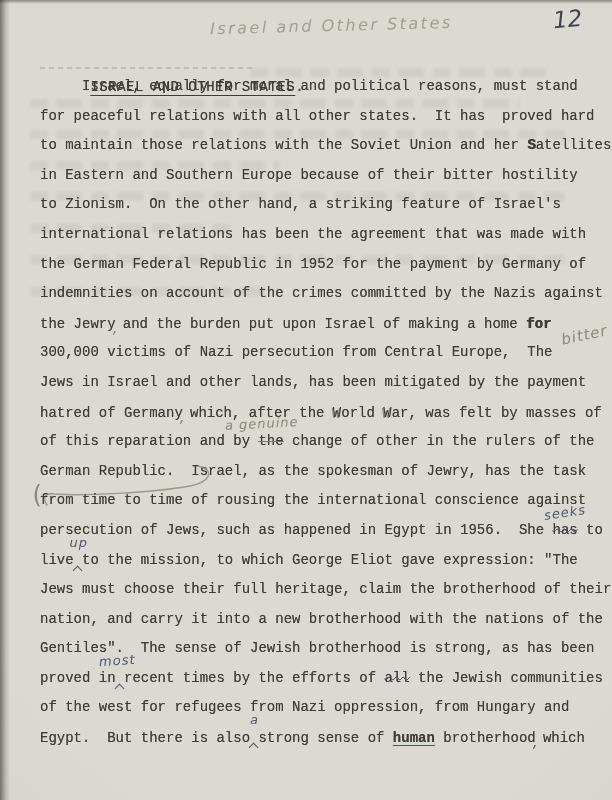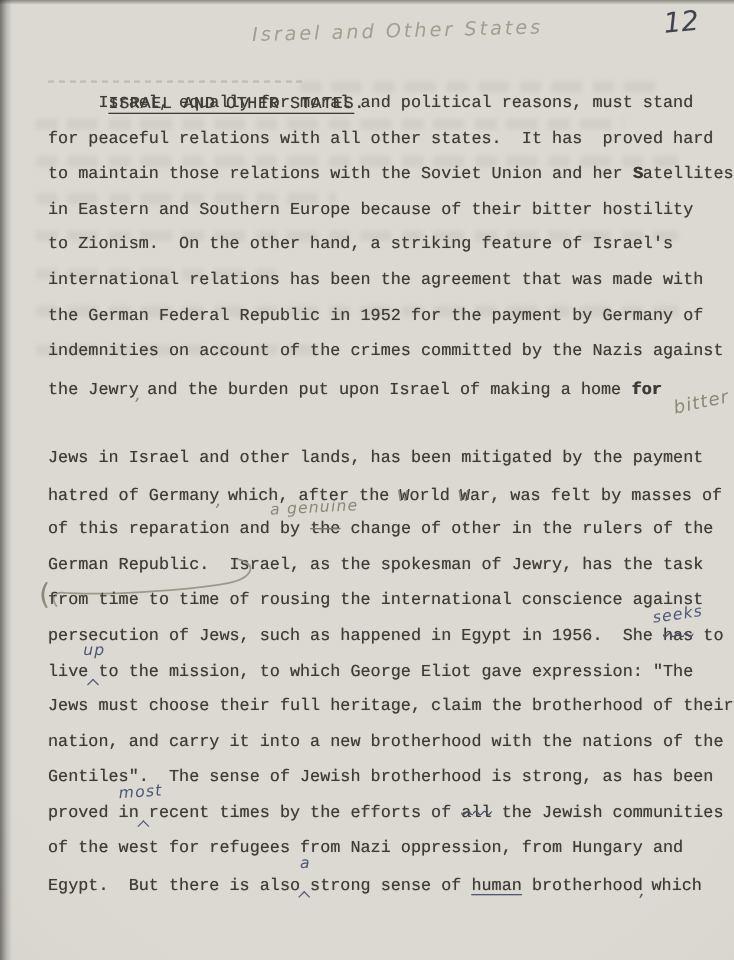--- a/index.html
+++ b/index.html
@@ -30,21 +30,21 @@
   .text-block{position:absolute;top:42px;left:40px;width:586px;color:var(--typed);}
   .line{
     position:relative;height:29.6px;line-height:29.6px;font-size:14px;white-space:pre;
     text-shadow:0 0 .6px rgba(60,58,52,.65);
   }
   .heading-line{height:30px;line-height:30px;}
   .hu{text-decoration:underline;text-decoration-color:#3e3c37;text-decoration-thickness:1.4px;text-underline-offset:3.5px;letter-spacing:.5px;}
   .ovr{font-weight:700;text-shadow:.6px 0 0 currentColor;}
   .st-p{text-decoration:line-through;text-decoration-color:#7d776a;text-decoration-thickness:1.4px;text-align:right;}
   .st-i{text-decoration:line-through wavy #4a5878 1px;}
-  .ul-i{text-decoration:underline;text-decoration-color:#4a5878;text-decoration-thickness:1.2px;text-underline-offset:3px;}
+  .ul-i{text-decoration:underline;text-decoration-color:#4a5878;text-decoration-thickness:1.2px;text-underline-offset:3px;font-weight:bold;}
   .hwc{position:relative;top:5px;font-family:"DejaVu Sans", sans-serif;font-style:italic;font-size:15px;margin:0 -3px;text-shadow:none;}
   .mi{position:relative;top:2px;font-family:"DejaVu Sans", sans-serif;font-size:15px;margin:0 -2px;text-shadow:none;}
   .ow{text-shadow:-1.2px .9px 0 rgba(125,119,106,.85);}
   .pen{color:var(--pen);}
   .pencil{color:var(--pencil);}
   .ann{
     position:absolute;top:-10px;font:italic 13px "DejaVu Sans", sans-serif;
     letter-spacing:1px;white-space:pre;text-shadow:none;line-height:14px;
   }
   .caret{
@@ -85,21 +85,21 @@
     <div id="body-lines">
         <div class="line"><span>     Israel, equally for moral and political reasons, must stand</span></div>
         <div class="line"><span>for peaceful relations with all other states.  It has  proved hard</span></div>
         <div class="line"><span>to maintain those relations with the Soviet Union and her </span><span class="ovr">S</span><span>atellites</span></div>
         <div class="line"><span>in Eastern and Southern Europe because of their bitter hostility</span></div>
         <div class="line"><span>to Zionism.  On the other hand, a striking feature of Israel's</span></div>
         <div class="line"><span>international relations has been the agreement that was made with</span></div>
         <div class="line"><span>the German Federal Republic in 1952 for the payment by Germany of</span></div>
         <div class="line"><span>indemnities on account of the crimes committed by the Nazis against</span></div>
         <div class="line"><span>the Jewry</span><span class="hwc pencil">,</span><span> and the burden put upon Israel of making a home </span><span class="ovr">for</span></div>
-        <div class="line"><span class="ann pencil" style="transform: rotate(-12deg); font-size: 15px; left: 520.8px;">bitter</span></div>
+        <div class="line"><span>300,000 victims of Nazi persecution from Central Europe,  The</span><span class="ann pencil" style="transform: rotate(-12deg); font-size: 15px; left: 520.8px;">bitter</span></div>
         <div class="line"><span>Jews in Israel and other lands, has been mitigated by the payment</span></div>
         <div class="line"><span>hatred of Germany</span><span class="hwc pencil">,</span><span> which, after the </span><span class="ow">W</span><span>orld </span><span class="ow">W</span><span>ar, was felt by masses of</span></div>
         <div class="line"><span>of this reparation and by </span><span class="st-p">the</span><span> change of other in the rulers of the</span><span class="ann pencil" style="transform: rotate(-3deg); left: 184.8px;">a genuine</span></div>
         <div class="line"><span>German Republic.  Israel, as the spokesman of Jewry, has the task</span><svg width="182" height="46" viewBox="0 0 182 46" class="swoosh" style="left: 0px;">
             <path d="M158 5 C176 9 170 21 150 25 C112 32 42 35 14 33 C5 32 2 37 7 44" fill="none" stroke="#8d8777" stroke-width="1.5" opacity="0.8" stroke-linecap="round"></path>
           </svg></div>
         <div class="line"><span>from time to time of rousing the international conscience against</span><span class="paren pencil" style="left: -7.56px;">(</span></div>
         <div class="line"><span>persecution of Jews, such as happened in Egypt in 1956.  She </span><span class="st-i">has</span><span> to</span><span class="ann pen" style="transform: rotate(-8deg); left: 504px;">seeks</span></div>
         <div class="line"><span>live to the mission, to which George Eliot gave expression: "The</span><span class="ann pen" style="left: 29.4px; text-align: center;">up</span><i class="caret pen" style="left: 33.6px;"></i></div>
         <div class="line"><span>Jews must choose their full heritage, claim the brotherhood of their</span></div>

